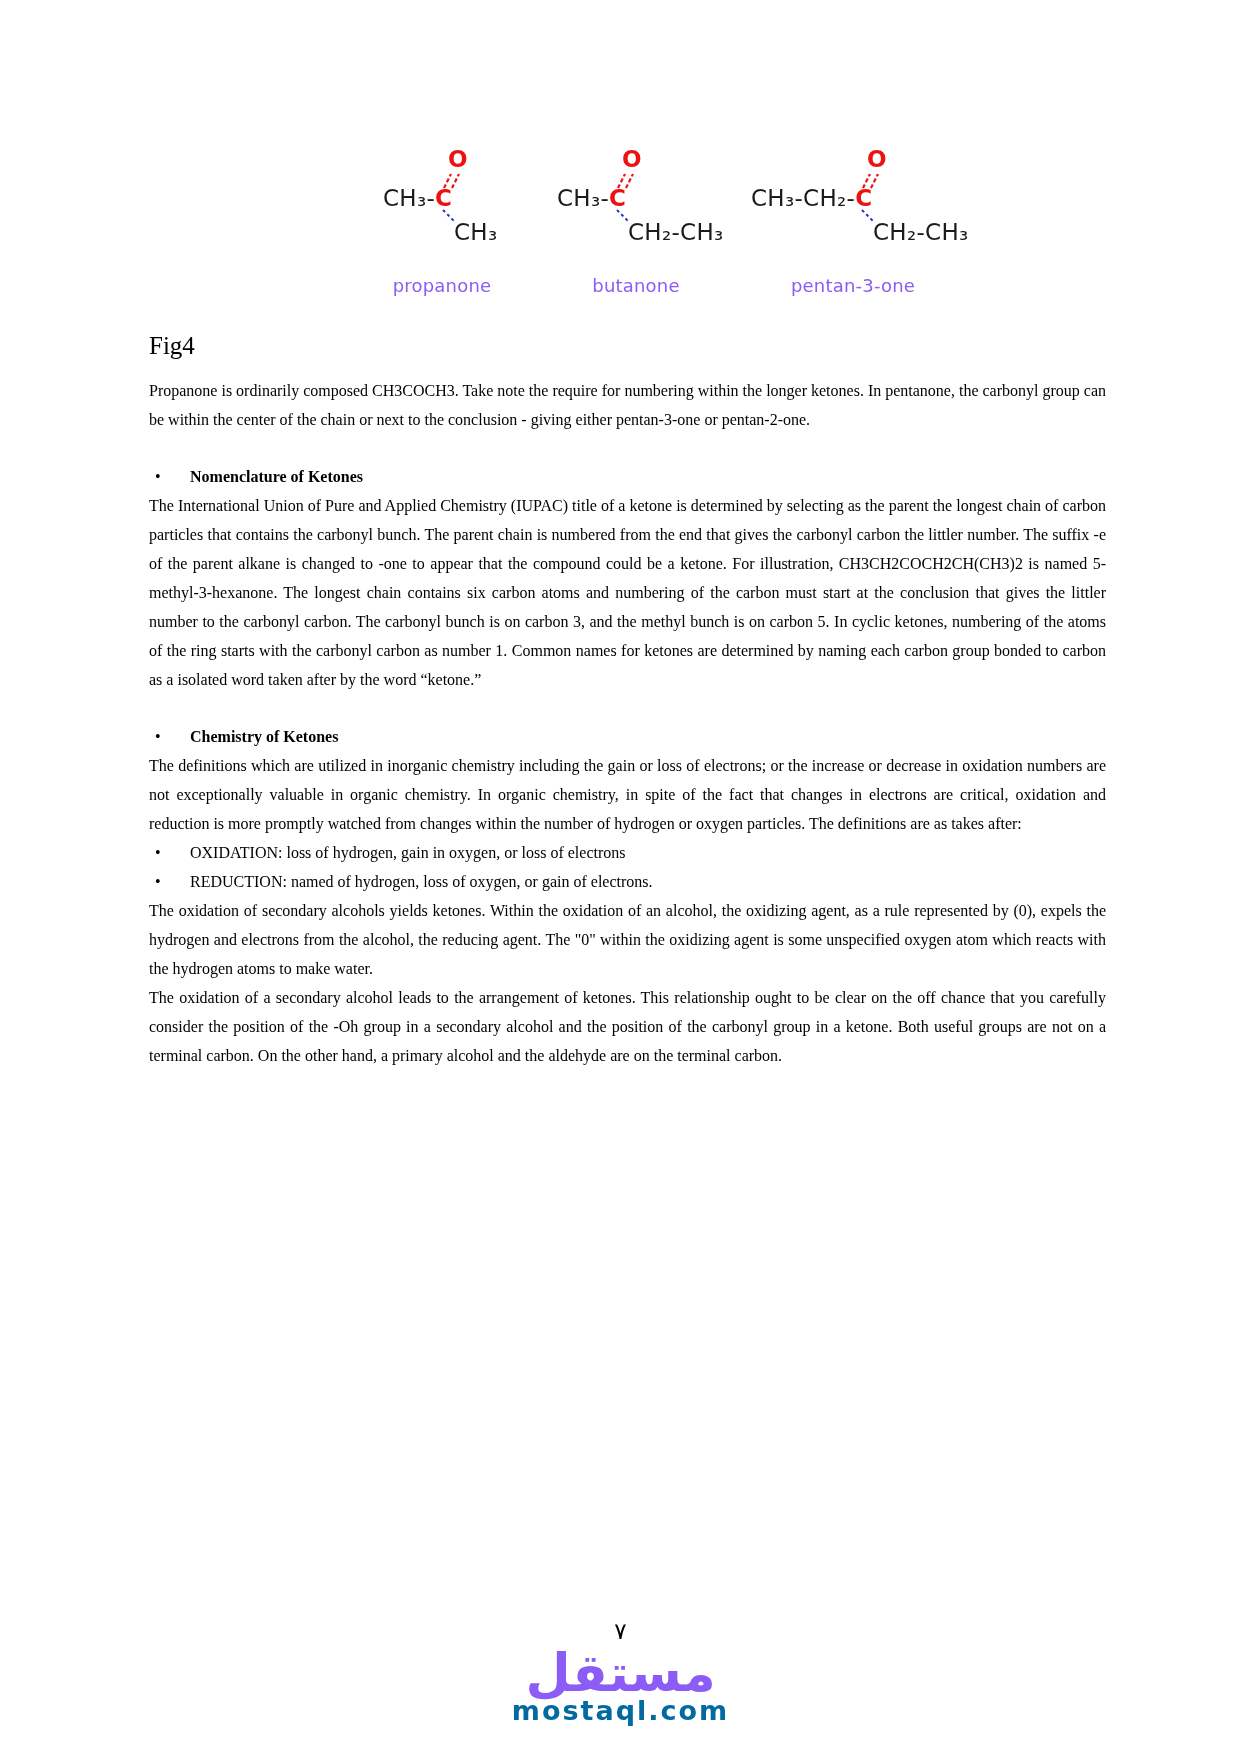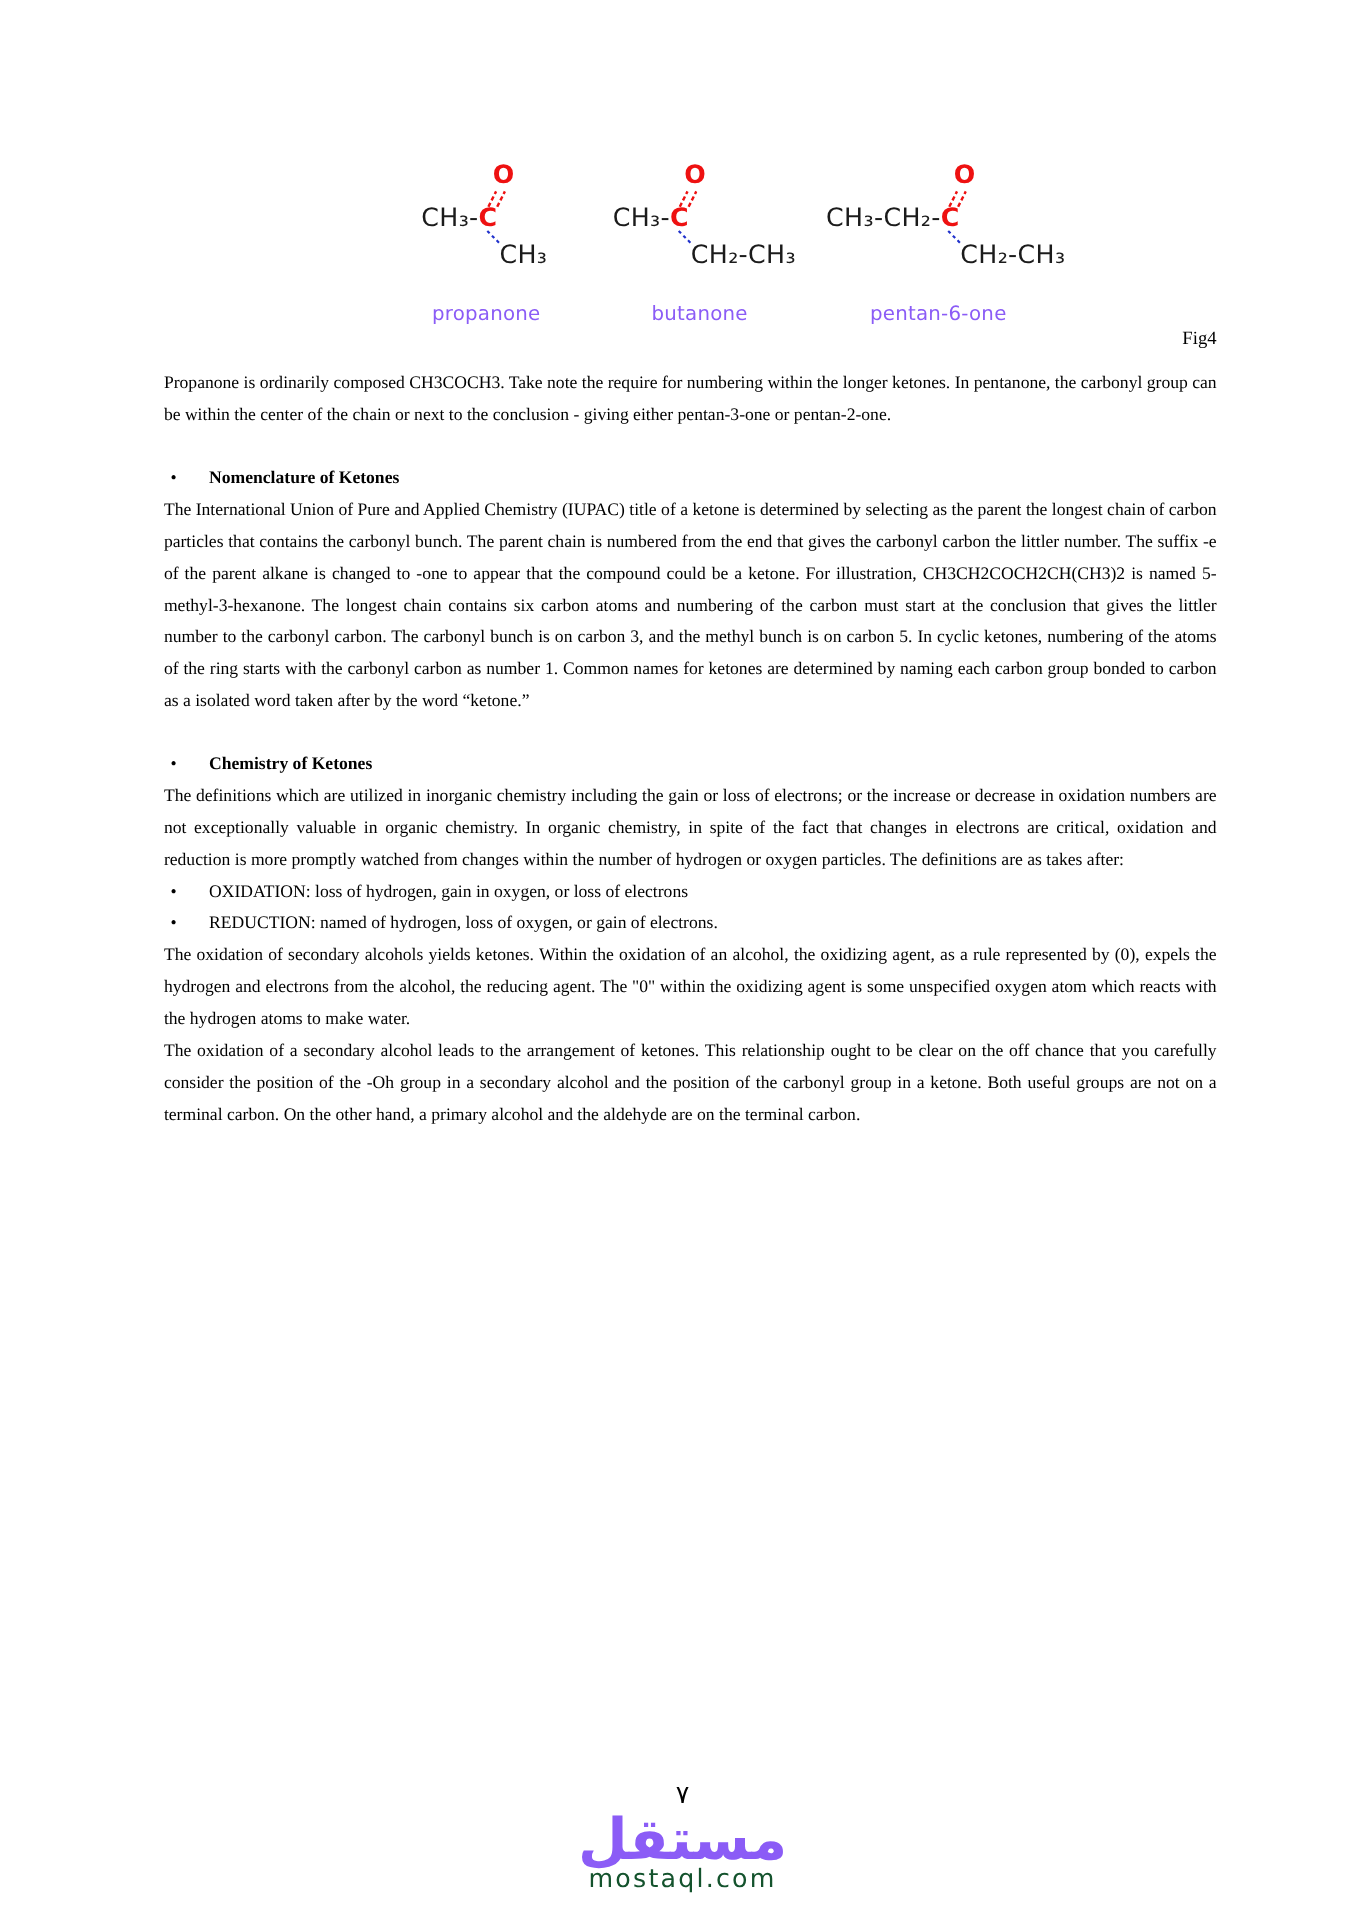--- a/index.html
+++ b/index.html
@@ -36,23 +36,24 @@
   .chain { position: absolute; top: 39px; left: 0; white-space: nowrap; }
   .cred { color: #ee1111; font-weight: bold; }
   .sbond { position: absolute; top: 63px; left: calc(var(--cx) + 1px); }
   .sbond line { stroke: #2233cc; stroke-width: 2; stroke-dasharray: 3 3; }
   .bottom { position: absolute; top: 73px; left: calc(var(--cx) + 14px); white-space: nowrap; }
   .slabel {
     position: absolute; top: 129px; left: 0; width: 100%;
     text-align: center; font-size: 18px; letter-spacing: 0.2px; color: #8b5cf6;
   }
   .fig-caption {
+    margin-top: 34px;
     width: 957px; margin-left: 149px;
-    text-align: right;
-    font-size: 17px;
+    text-align: left;
+    font-size: 25px;
   }
 
   
   .content {
     margin: 16px 72px 0 149px;
     width: 957px;
     font-size: 16px;
     line-height: 29px;
   }
   .content p { margin: 0; text-align: justify; }
@@ -63,22 +64,22 @@
   .litext { text-align: center; }
 
   
   .footer { position: absolute; top: 1618px; left: 0; width: 100%; text-align: center; }
   .page-number { font-size: 23px; color: #000; }
   .wm-ar {
     font-family: "DejaVu Sans", sans-serif; font-weight: bold;
     font-size: 52px; line-height: 1.0; color: #8b5cf6; margin-top: 2px;
   }
   .wm-en {
-    font-family: "DejaVu Sans", sans-serif; font-weight: normal;
-    font-size: 23px; color: #14532d; letter-spacing: 2px; margin-top: -4px;
+    font-family: "DejaVu Sans", sans-serif; font-weight: bold;
+    font-size: 27px; color: #0369a1; letter-spacing: 2px; margin-top: -4px;
   }
 </style>
 </head>
 <body>
 
 <div class="page">
 
   <div class="figure">
     <div class="structures-row">
 
@@ -114,21 +115,21 @@
         <span class="oatom">O</span>
         <svg class="dbond" width="18" height="16" viewBox="0 0 18 16">
             <line x1="2" y1="15" x2="9" y2="1"></line>
             <line x1="10" y1="15" x2="17" y2="1"></line>
           </svg>
         <span class="chain"><span>CH₃-CH₂-</span><span class="cred">C</span></span>
         <svg class="sbond" width="18" height="14" viewBox="0 0 18 14">
             <line x1="2" y1="1" x2="14" y2="13"></line>
           </svg>
         <span class="bottom">CH₂-CH₃</span>
-        <span class="slabel">pentan-6-one</span>
+        <span class="slabel">pentan-3-one</span>
       </div>
 
     </div>
     <div class="fig-caption">Fig4</div>
   </div>
 
   <div class="content">
 
     <p>Propanone is ordinarily composed CH3COCH3. Take note the require for numbering within the longer ketones. In pentanone, the carbonyl group can be within the center of the chain or next to the conclusion - giving either pentan-3-one or pentan-2-one.</p>
 

